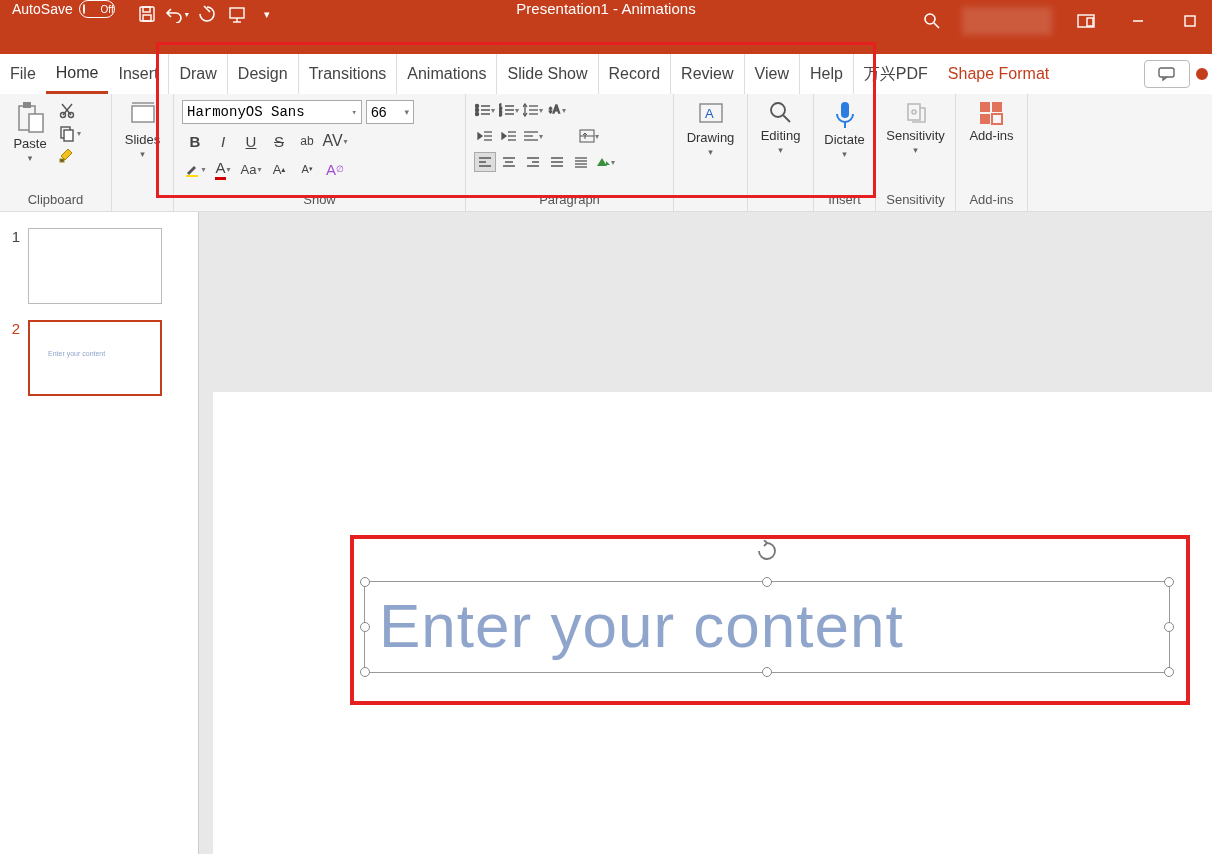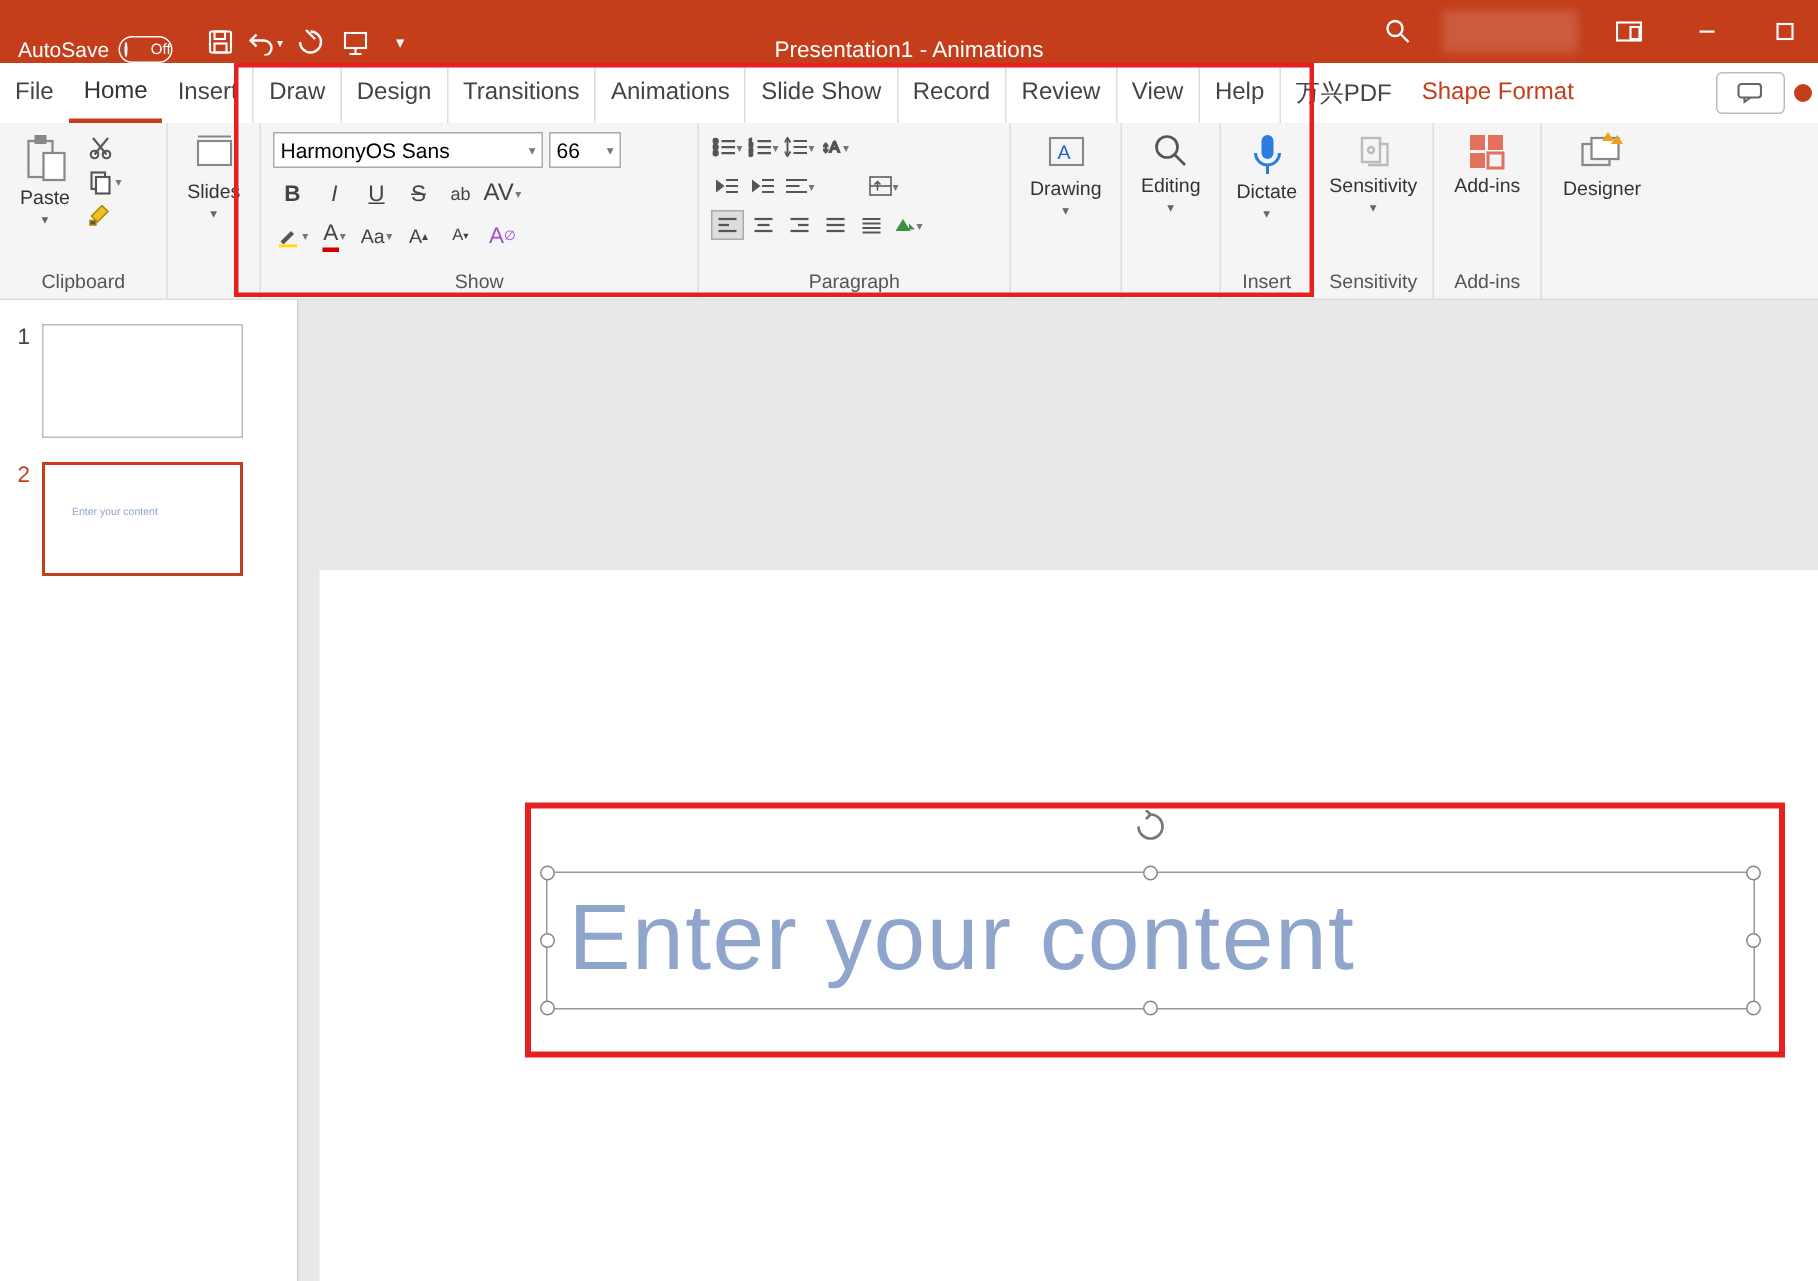--- a/index.html
+++ b/index.html
@@ -1,19 +1,19 @@
 <!DOCTYPE html>
 <html><head>
 <meta charset="utf-8">
 <style>
   * { box-sizing: border-box; margin: 0; padding: 0; }
   body { font-family: "Segoe UI", Arial, sans-serif; font-size: 13px; background: #fff; overflow: hidden; width: 1212px; height: 854px; }
 
   
-  .titlebar { background: #c43e1c; height: 42px; display: flex; align-items: flex-end; color: #fff; position: relative; }
+  .titlebar { background: #c43e1c; height: 54px; display: flex; align-items: flex-start; color: #fff; position: relative; }
   .autosave { display: flex; align-items: center; gap: 6px; padding: 0 12px; font-size: 14px; }
   .toggle { width: 36px; height: 18px; border: 1.5px solid #fff; border-radius: 10px; position: relative; display: flex; align-items: center; }
   .toggle-knob { width: 10px; height: 10px; background: #fff; border-radius: 50%; margin-left: 3px; }
   .toggle-label { font-size: 10px; color: #fff; margin-left: 16px; }
   .qat { display: flex; align-items: center; gap: 2px; padding-left: 6px; }
   .qat-btn { width: 28px; height: 28px; display: flex; align-items: center; justify-content: center; color: #fff; }
   .title-center { position: absolute; left: 50%; transform: translateX(-50%); font-size: 15px; }
   .title-right { margin-left: auto; display: flex; align-items: center; gap: 8px; }
   .title-right .icon-btn { width: 44px; height: 42px; display: flex; align-items: center; justify-content: center; color: #fff; }
   .user-box { width: 90px; height: 28px; background: rgba(255,255,255,0.15); filter: blur(3px); margin-right: 4px; }
@@ -40,21 +40,21 @@
   .clipboard { width: 112px; }
   .clipboard-body { display: flex; gap: 6px; flex:1; }
   .small-tools { display:flex; flex-direction:column; gap:4px; padding-top:2px;}
   .small-tool { display:flex; align-items:center; gap:1px; }
 
   .slides { width: 62px; }
 
   .font-group { width: 292px; }
   .font-row1 { display:flex; gap:4px; }
   .font-select { height:24px; border:1px solid #aaa; background:#fff; font-size:14px; padding:0 4px; display:flex; align-items:center;}
-  .font-name { width:180px; justify-content:space-between;}
+  .font-name { width:180px; justify-content:space-between;font-family:Liberation Mono, monospace;}
   .font-size { width:48px; justify-content:space-between;}
   .font-row2, .font-row3 { display:flex; gap:2px; margin-top:6px; align-items:center;}
   .ticon { width:26px; height:22px; display:flex; align-items:center; justify-content:center; font-size:15px; color:#444;}
   .ticon.small-chev::after { content:"▾"; font-size:8px; margin-left:1px; color:#777;}
 
   .para-group { width: 208px; }
   .para-row { display:flex; gap:2px; margin-bottom:6px; align-items:center;}
   .picon { width:22px; height:20px; display:flex; align-items:center; justify-content:center;}
   .drawing { width:74px; } .editing{width:66px;} .voice{width:62px;} .sens{width:80px;} .addins{width:72px;} .designer{width:80px; border-right:none;}
   .disabled { color:#aaa; }
@@ -453,31 +453,20 @@
           <rect x="2" y="2" width="10" height="10" fill="#e2725b"></rect>
           <rect x="14" y="2" width="10" height="10" fill="#e2725b"></rect>
           <rect x="2" y="14" width="10" height="10" fill="#e2725b"></rect>
           <rect x="14" y="14" width="10" height="10" fill="none" stroke="#e2725b" stroke-width="2"></rect>
         </svg>
       <span class="lbl">Add-ins</span>
     </div>
     <div class="group-label">Add-ins</div>
   </div>
 
-  <div class="group designer">
-    <div class="btn-col" style="flex:1;">
-      <svg width="32" height="28" viewBox="0 0 32 28">
-          <rect x="3" y="8" width="18" height="14" fill="none" stroke="#888" stroke-width="1.5"></rect>
-          <rect x="9" y="4" width="18" height="14" fill="#fff" stroke="#888" stroke-width="1.5"></rect>
-          <path d="M20 0 L24 6 L16 6 Z" fill="#f0a020"></path>
-          <path d="M26 2 L30 8 L22 8Z" fill="#f0a020"></path>
-        </svg>
-      <span class="lbl">Designer</span>
-    </div>
-  </div>
 </div>
 
 <div class="red-box-tabs"></div>
 
 <div class="main">
   <div class="thumb-panel">
     <div class="thumb-row">
       <div class="thumb-num">1</div>
       <div class="thumb"></div>
     </div>

